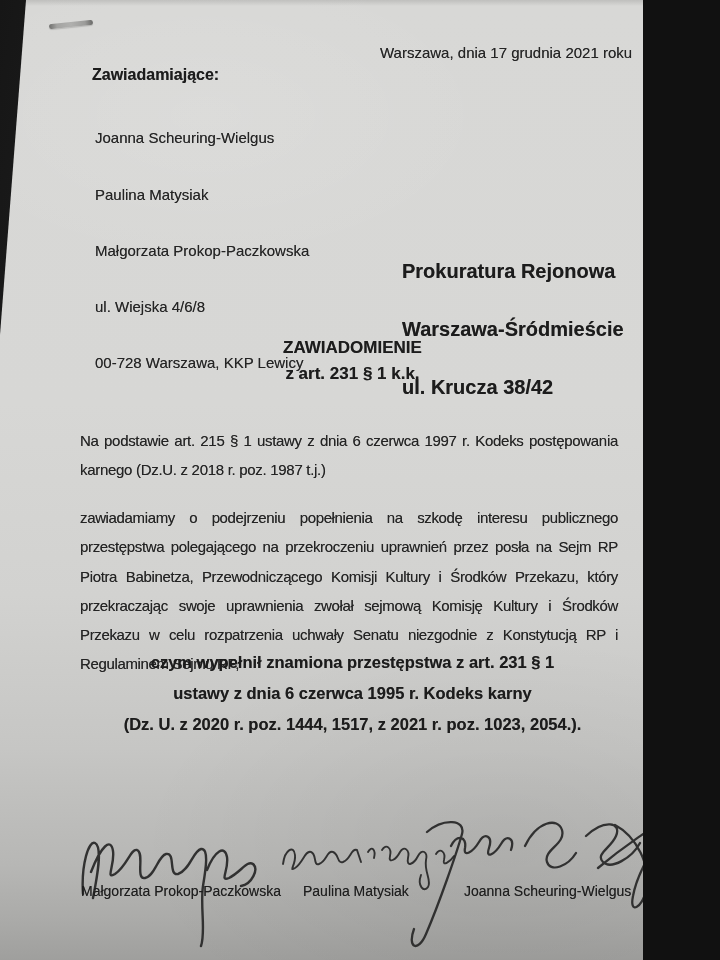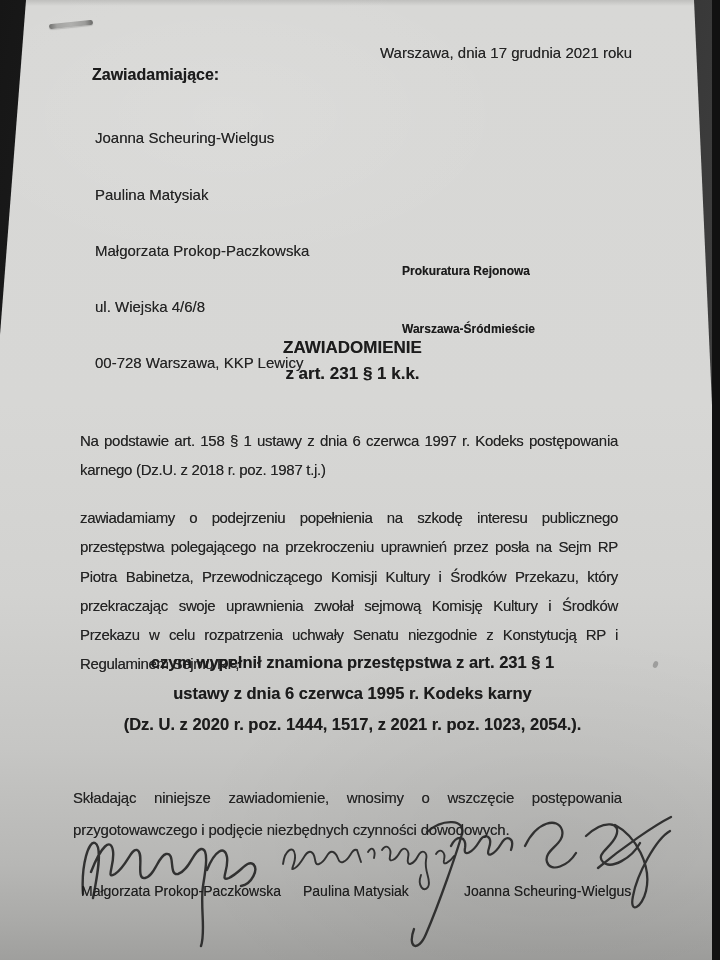--- a/index.html
+++ b/index.html
@@ -1,17 +1,17 @@
 <!DOCTYPE html>
 <html><head>
 <meta charset="utf-8">
 <style>
   html,body{margin:0;padding:0;background:#111;}
   .photo{
-    position:relative;width:712px;height:960px;overflow:hidden;
+    position:relative;width:643px;height:960px;overflow:hidden;
     background:linear-gradient(100deg,#161616 0%,#262626 35%,#383838 78%,#454545 100%);
     font-family:"Liberation Sans","DejaVu Sans",sans-serif;
   }
   .paper{
     position:absolute;inset:0;
     clip-path:polygon(26px 0px,694px 0px,720px 585px,720px 960px,0px 960px,0px 335px);
     background:
       radial-gradient(ellipse 420px 220px at 32% 12%,rgba(255,255,255,0.10),rgba(255,255,255,0) 70%),
       radial-gradient(ellipse 520px 300px at 78% 88%,rgba(0,0,0,0.06),rgba(0,0,0,0) 70%),
       linear-gradient(to bottom,#bfbfbd 0px,#d8d8d6 6px,#d7d7d5 42%,#d2d2d0 62%,#c6c6c4 78%,#b7b7b5 90%,#aaaaa8 96%,#9f9f9d 100%);
@@ -47,41 +47,41 @@
     <div class="t b" style="left:92px;top:66px;font-size:16px;">Zawiadamiające:</div>
 
     <div class="t" style="left:95px;top:92px;font-size:15px;line-height:18.7px;">
       <div>Joanna Scheuring-Wielgus</div>
       <div>Paulina Matysiak</div>
       <div>Małgorzata Prokop-Paczkowska</div>
       <div>ul. Wiejska 4/6/8</div>
       <div>00-728 Warszawa, KKP Lewicy</div>
     </div>
 
-    <div class="t b" style="left:402px;top:223px;font-size:12px;line-height:19.4px;">
+    <div class="t b" style="left:402px;top:223px;font-size:20px;line-height:19.4px;">
       <div>Prokuratura Rejonowa</div>
       <div>Warszawa-Śródmieście</div>
+      <div>ul. Krucza 38/42</div>
     </div>
 
     <div class="t b center" style="left:80px;top:323px;width:545px;font-size:17px;line-height:25.5px;margin-top:12px;">
       <div>ZAWIADOMIENIE</div>
       <div>z art. 231 § 1 k.k.</div>
     </div>
 
-    <div class="t just" style="left:80px;top:426px;width:538px;font-size:15px;line-height:29px;letter-spacing:-0.3px;">Na podstawie art. 158 § 1 ustawy z dnia 6 czerwca 1997 r. Kodeks postępowania karnego (Dz.U. z 2018 r. poz. 1987 t.j.)</div>
+    <div class="t just" style="left:80px;top:426px;width:538px;font-size:15px;line-height:29px;letter-spacing:-0.3px;">Na podstawie art. 215 § 1 ustawy z dnia 6 czerwca 1997 r. Kodeks postępowania karnego (Dz.U. z 2018 r. poz. 1987 t.j.)</div>
 
     <div class="t just" style="left:80px;top:503px;width:538px;font-size:15px;line-height:29.3px;letter-spacing:-0.35px;">zawiadamiamy o podejrzeniu popełnienia na szkodę interesu publicznego przestępstwa polegającego na przekroczeniu uprawnień przez posła na Sejm RP Piotra Babinetza, Przewodniczącego Komisji Kultury i Środków Przekazu, który przekraczając swoje uprawnienia zwołał sejmową Komisję Kultury i Środków Przekazu w celu rozpatrzenia uchwały Senatu niezgodnie z Konstytucją RP i Regulaminem Sejmu RP,</div>
 
     <div class="t b center" style="left:80px;top:647px;width:545px;font-size:16.5px;line-height:31px;">
       <div>czym wypełnił znamiona przestępstwa z art. 231 § 1</div>
       <div>ustawy z dnia 6 czerwca 1995 r. Kodeks karny</div>
       <div>(Dz. U. z 2020 r. poz. 1444, 1517, z 2021 r. poz. 1023, 2054.).</div>
     </div>
 
-    <div class="t just" style="left:73px;top:782px;width:549px;font-size:15px;line-height:32px;letter-spacing:-0.2px;">Składając niniejsze zawiadomienie, wnosimy o wszczęcie postępowania przygotowawczego i podjęcie niezbędnych czynności dowodowych.</div>
 
     <svg class="sig-svg" width="630" height="154" viewBox="0 0 630 154">
       <path stroke-width="2.4" d="M28,88 C26,58 34,34 40,37 C48,41 42,72 38,92
            M36,66 C46,40 56,31 58,45 C60,59 50,74 60,68
            C72,60 76,42 82,44 C90,47 80,74 90,72
            C100,70 103,50 111,48 C121,46 113,70 123,68
            C135,64 138,45 146,43 C154,42 151,62 148,80
            C145,100 151,126 146,140
            M152,64 C160,44 170,39 172,51 C174,64 164,76 174,72
            C186,66 192,54 198,58 C204,63 197,78 186,80"></path>

